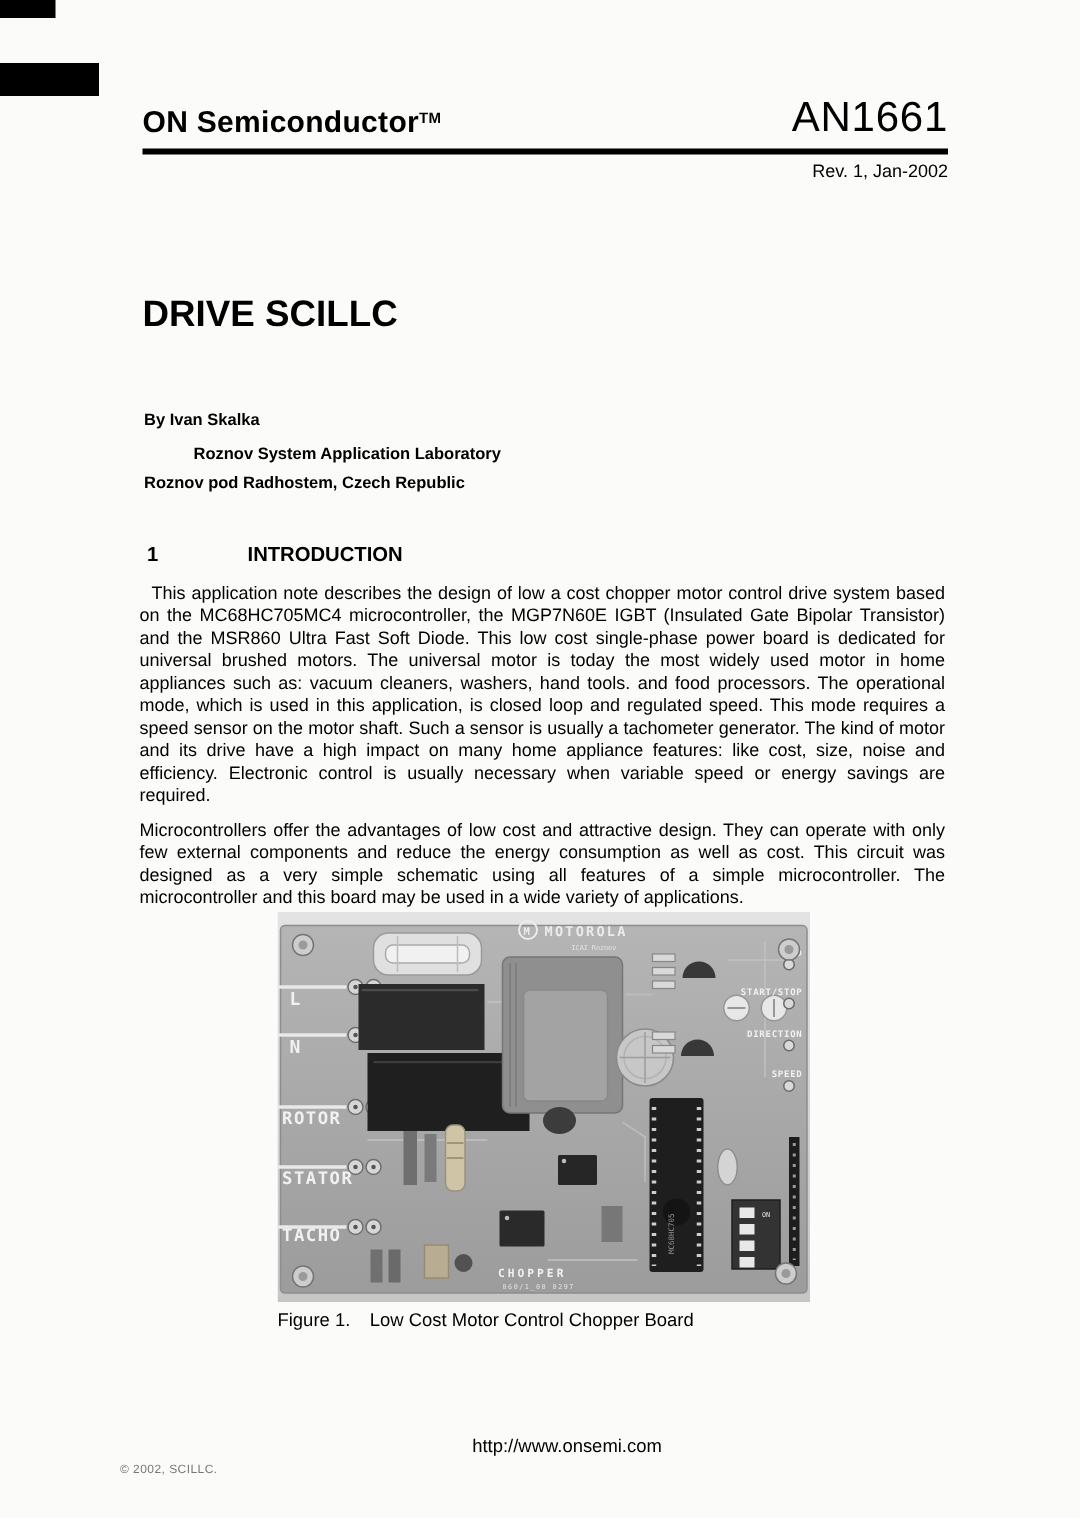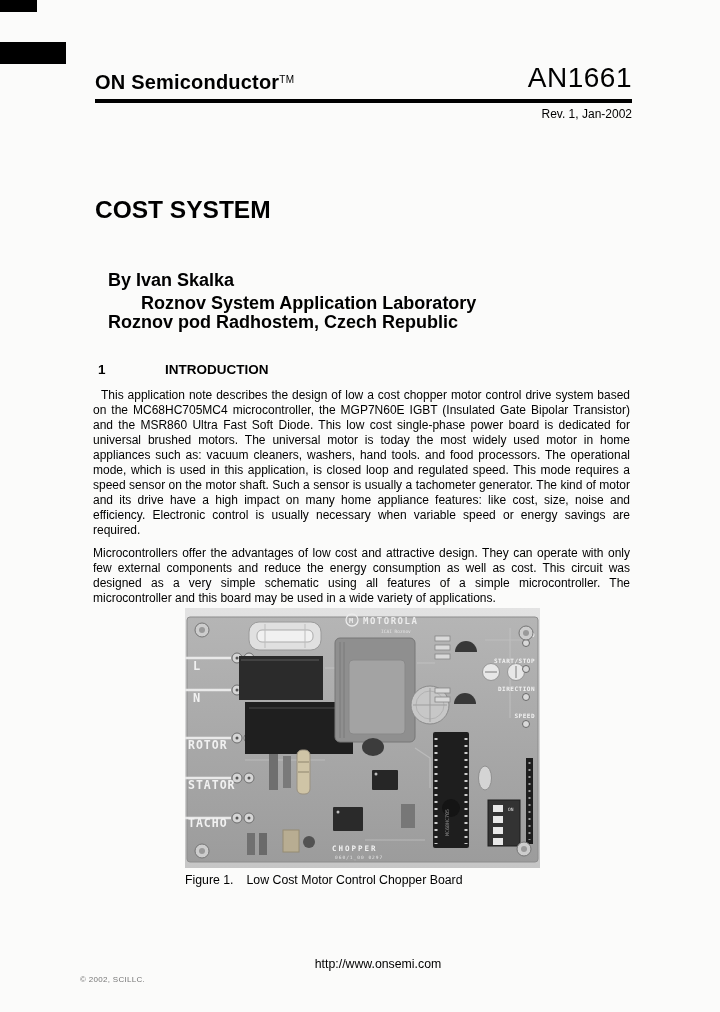--- a/index.html
+++ b/index.html
@@ -9,28 +9,28 @@
     font-family:"Liberation Sans", sans-serif;
     overflow:hidden;
   }
   .scan-mark { position:absolute; background:#000; }
   .scan-mark.m1 { left:0; top:0;  width:37px; height:12px; }
   .scan-mark.m2 { left:0; top:42px; width:66px; height:22px; }
 
   .header { position:absolute; left:95px; top:62px; width:537px; }
   .header-row { display:flex; justify-content:space-between; align-items:flex-end; }
   .brand { font-size:20px; font-weight:bold; letter-spacing:0.2px; }
-  .brand sup { font-size:10px; font-weight:normal; vertical-align:6px; }
+  .brand sup { font-size:10px; font-weight:bold; vertical-align:6px; }
   .docnum { font-size:28px; font-weight:normal; letter-spacing:0.5px; }
   .rule { margin-top:5px; height:4px; background:#000; }
   .rev { margin-top:4px; text-align:right; font-size:12px; }
 
   .title { position:absolute; left:95px; top:195px; width:540px;
            font-size:24.5px; font-weight:bold; line-height:29px; }
-  .byline { position:absolute; left:108px; top:274px; font-size:18px;
+  .byline { position:absolute; left:96px; top:274px; font-size:11px;
             font-weight:bold; line-height:13px; }
   .byline .b2 { margin-top:10px;padding-left:33px; }
   .byline .b3 { margin-top:6px; }
 
   .section-heading { position:absolute; left:98px; top:362px;
                      font-size:13.5px; font-weight:bold; }
   .section-heading .num { display:inline-block; width:67px; }
 
   .body-text { position:absolute; left:93px; top:388px; width:537px;
                font-size:12px; line-height:15px; text-align:justify; }
@@ -62,21 +62,21 @@
   <div class="header">
     <div class="header-row">
       <div class="brand"><span>ON Semiconductor</span><sup>TM</sup></div>
       <div class="docnum">AN1661</div>
     </div>
     <div class="rule"></div>
     <div class="rev">Rev. 1, Jan-2002</div>
   </div>
 
   <div class="title">
-    <div>COST SYSTEM</div>
+    <div>DRIVE SCILLC</div>
   </div>
 
   <div class="byline">
     <div class="b1">By Ivan Skalka</div>
     <div class="b2">Roznov System Application Laboratory</div>
     <div class="b3">Roznov pod Radhostem, Czech Republic</div>
   </div>
 
   <div class="section-heading">
     <span class="num">1</span><span>INTRODUCTION</span>

